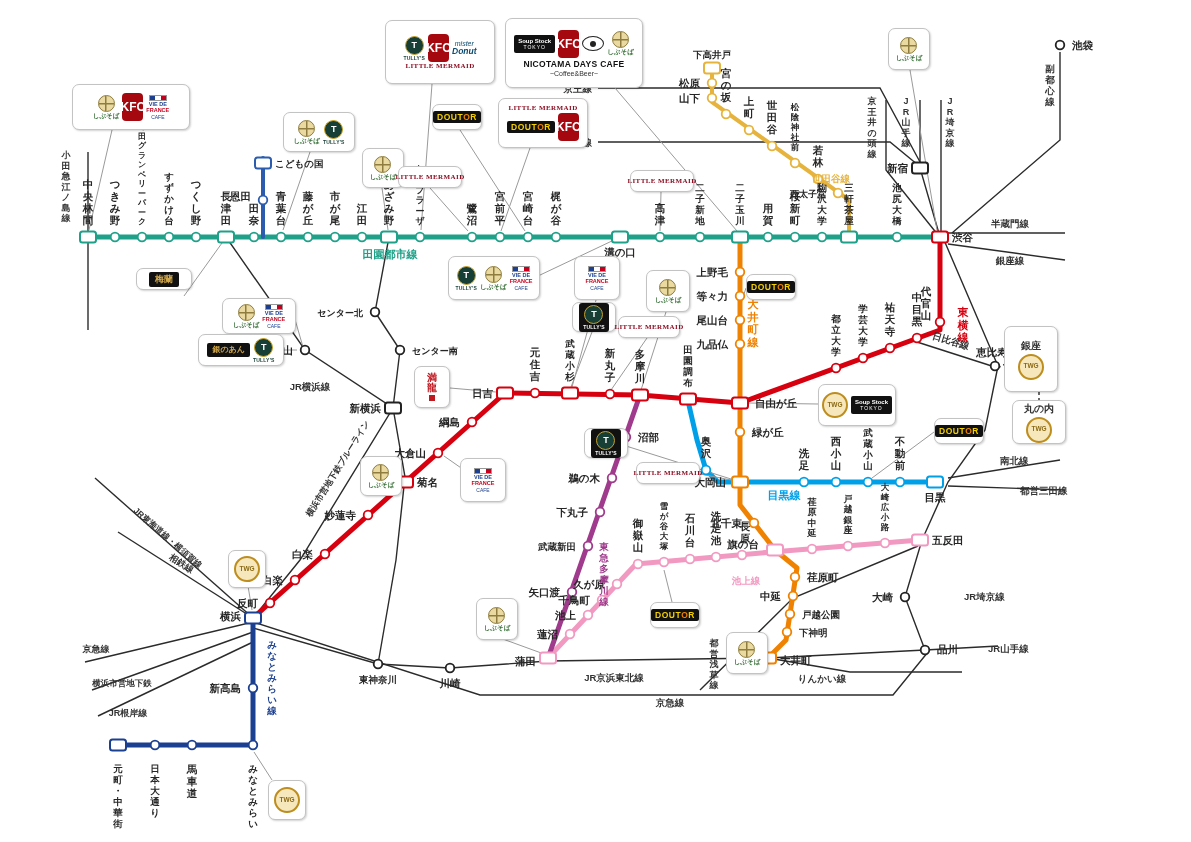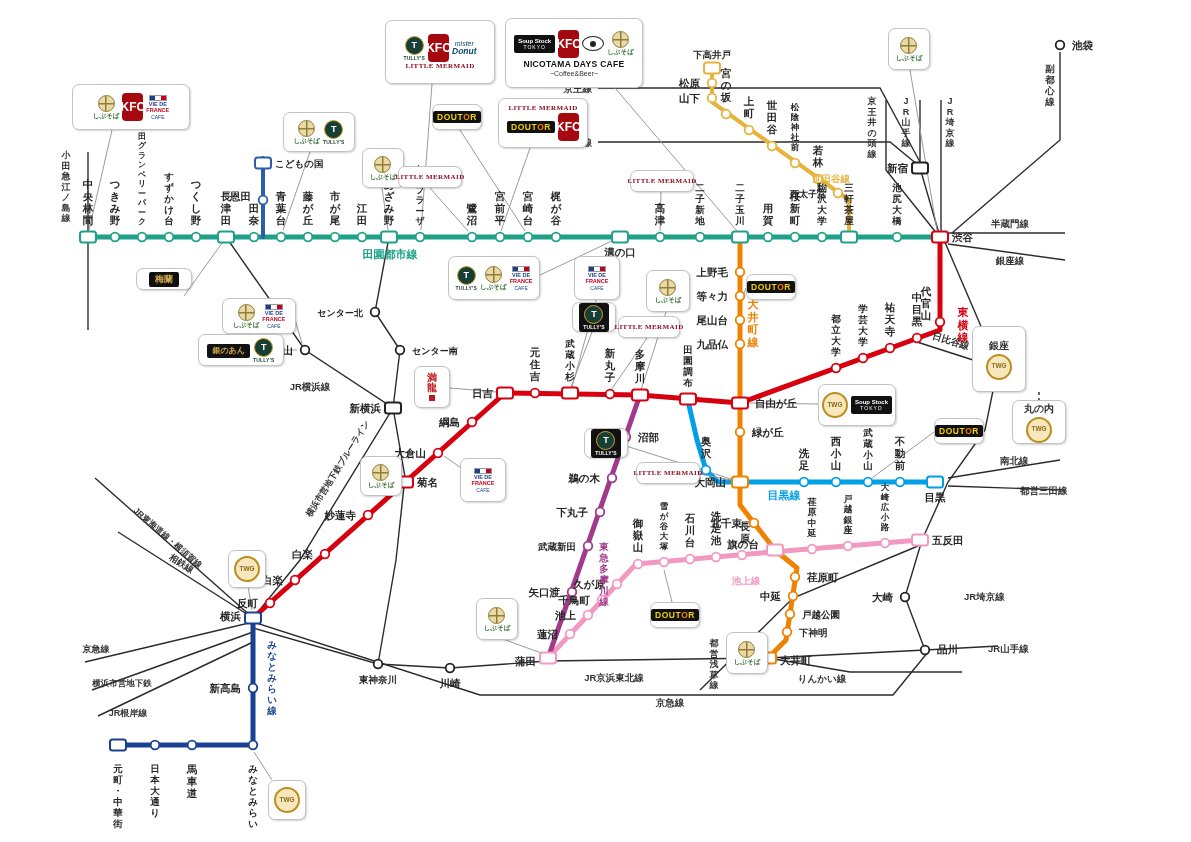--- a/index.html
+++ b/index.html
@@ -514,21 +514,21 @@
             <span class="sb-t">しぶそば</span>
           </div>
           <div class="b b-vdf">
             <div class="vdf-flag"></div>
             <span class="vdf-1">VIE DE</span>
             <span class="vdf-2">FRANCE</span>
             <span class="vdf-3">CAFE</span>
           </div>
         </div>
       </div>
-      <div class="logo-box" style="left: 198px; top: 334px; width: 86px; height: 32px; justify-content: flex-end;">
+      <div class="logo-box" style="left: 198px; top: 334px; width: 86px; height: 32px;">
         <div class="box-row">
           <div class="b b-ginnoan">銀のあん</div>
           <div class="b b-tullys">
             <div class="tl-c">T</div>
             <span class="tl-t">TULLY'S</span>
           </div>
         </div>
       </div>
       <div class="logo-box" style="left: 448px; top: 256px; width: 92px; height: 44px;">
         <div class="box-row">
@@ -671,21 +671,21 @@
       </div>
       <div class="logo-box" style="left: 934px; top: 418px; width: 50px; height: 26px;">
         <div class="box-row">
           <div class="b b-doutor">
             <span class="">DOUT</span>
             <span class="dt-o">O</span>
             <span class="">R</span>
           </div>
         </div>
       </div>
-      <div class="logo-box" style="left: 972px; top: 326px; width: 54px; height: 66px; text-align: center;">
+      <div class="logo-box" style="left: 1004px; top: 326px; width: 54px; height: 66px; text-align: center;">
         <div class="box-title">銀座</div>
         <div class="box-row">
           <div class="b b-twg">TWG</div>
         </div>
       </div>
       <div class="logo-box" style="left: 1012px; top: 400px; width: 54px; height: 44px;">
         <div class="box-title">丸の内</div>
         <div class="box-row">
           <div class="b b-twg">TWG</div>
         </div>

